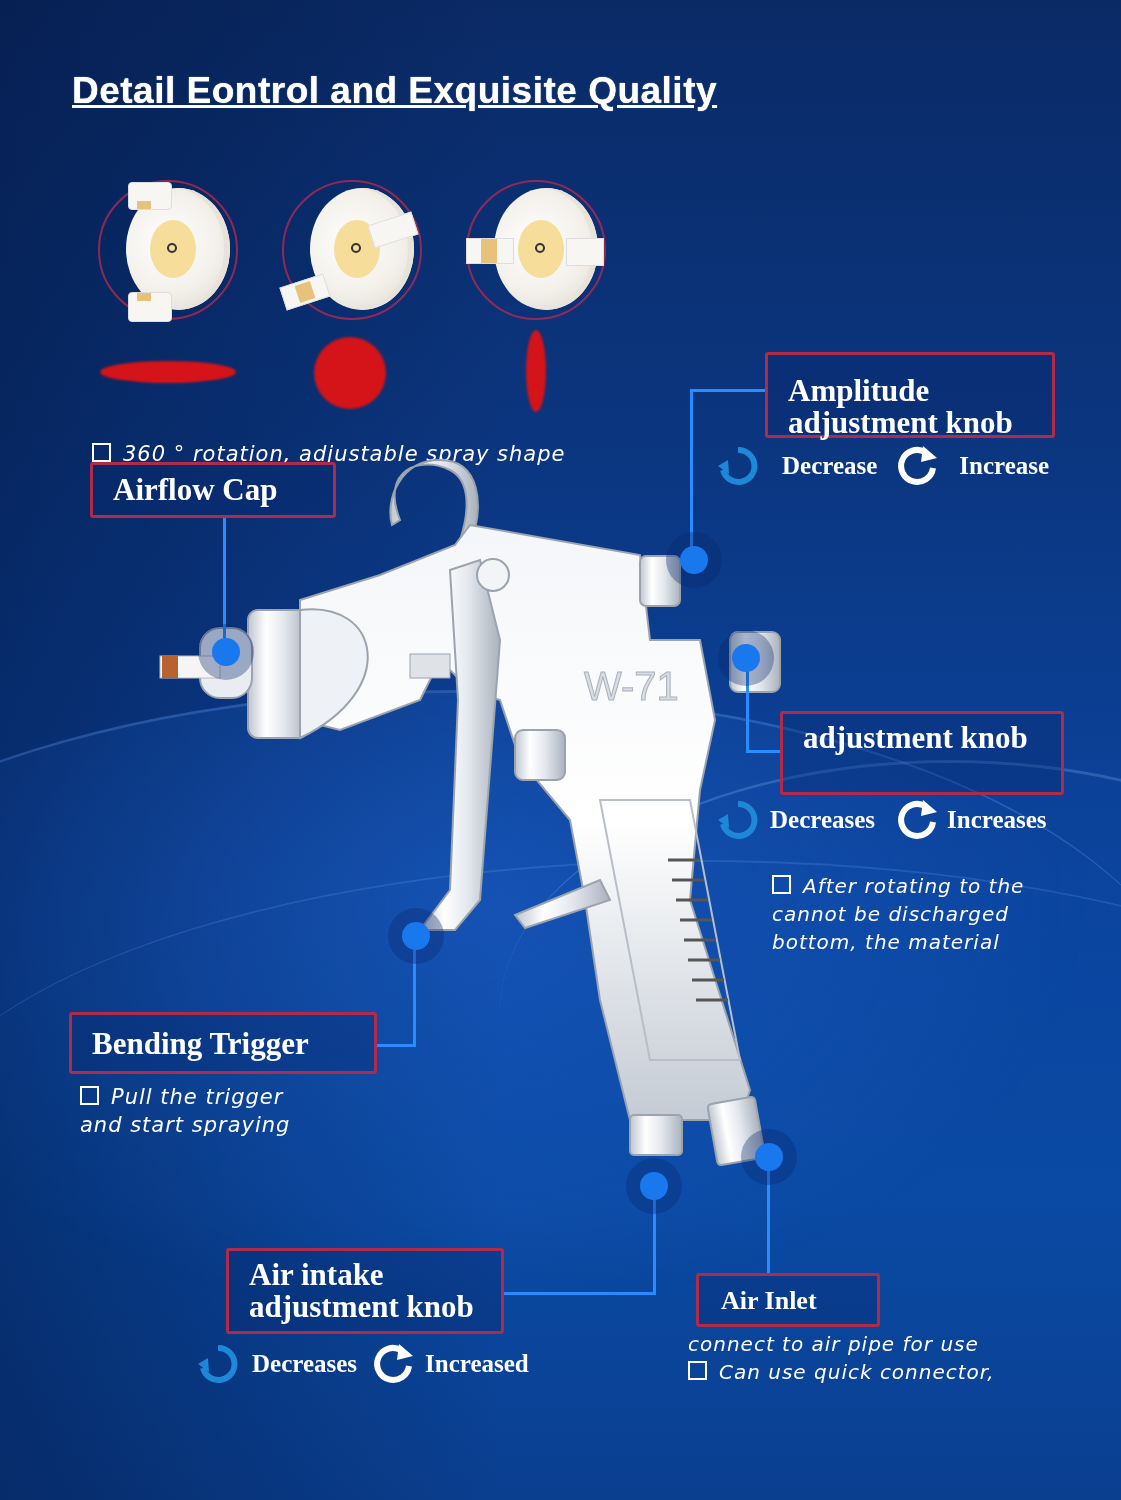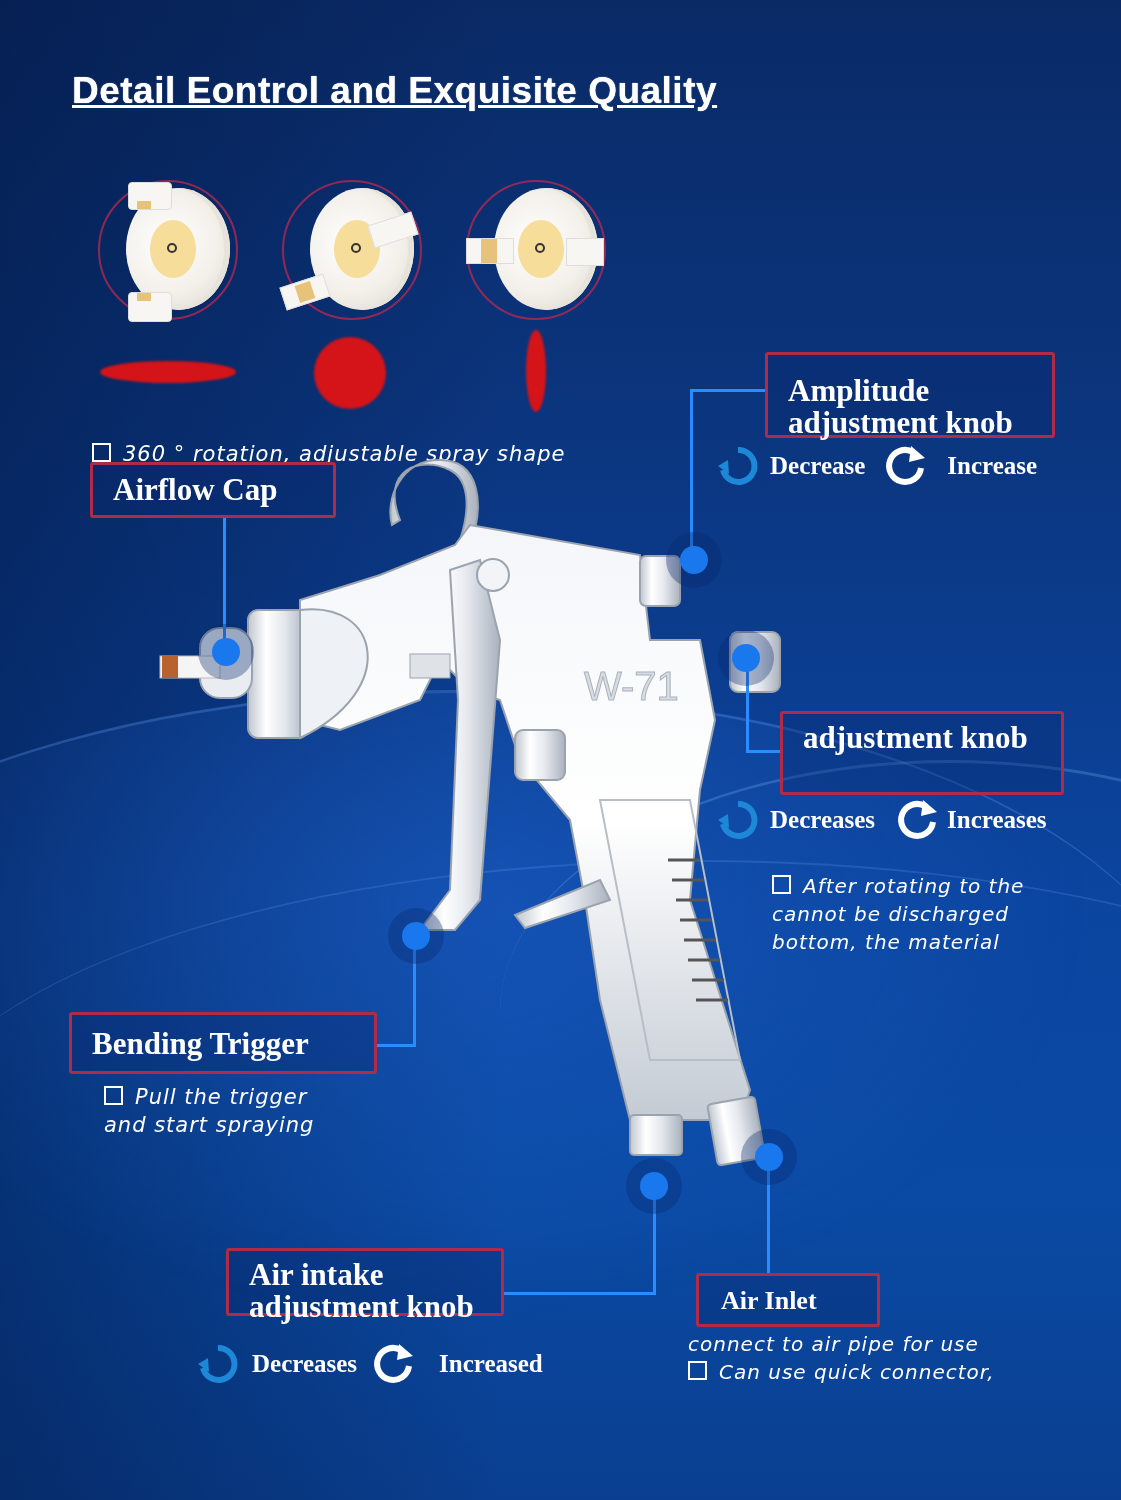--- a/index.html
+++ b/index.html
@@ -175,21 +175,21 @@
     <div>adjustment knob</div>
   </div>
   <div class="line" style="left:690px; top:389px; width:75px; height:3px;"></div>
   <div class="line" style="left:690px; top:389px; width:3px; height:168px;"></div>
   <div class="dot" style="left:680px; top:546px;"></div>
   <div class="adj" style="left:716px; top:444px;">
     <svg width="44" height="44" viewBox="0 0 44 44">
         <path d="M22 6 A16 16 0 1 1 7 26" fill="none" stroke="#1e88d8" stroke-width="6"></path>
         <path d="M2 22 L12 16 L13 30 Z" fill="#1e88d8"></path>
       </svg>
-    <span style="margin-left:10px;">Decrease</span>
+    <span style="margin-left:22px;">Decrease</span>
     <svg style="margin-left:18px;" width="44" height="44" viewBox="0 0 44 44">
         <path d="M30 8 A16 16 0 1 0 38 24" fill="none" stroke="#fff" stroke-width="6"></path>
         <path d="M28 2 L42 14 L26 18 Z" fill="#fff"></path>
       </svg>
     <span style="margin-left:20px;">Increase</span>
   </div>
 
   <div class="label-box" style="left:780px; top:711px; width:284px; height:84px; padding-top:8px; line-height:32px; font-size:31px;">
     <div>adjustment knob</div>
   </div>
@@ -213,43 +213,43 @@
     <div>cannot be discharged</div>
     <div>bottom, the material</div>
   </div>
 
   <div class="label-box" style="left:69px; top:1012px; width:308px; height:62px; padding-top:12px; font-size:31px;">
     <span>Bending Trigger</span>
   </div>
   <div class="line" style="left:377px; top:1044px; width:38px; height:3px;"></div>
   <div class="line" style="left:413px; top:935px; width:3px; height:112px;"></div>
   <div class="dot" style="left:402px; top:922px;"></div>
-  <div class="note" style="left:104px; top:1083px;">
+  <div class="note" style="left:80px; top:1083px;">
     <div><span class="checkbox"></span><span>Pull the trigger</span></div>
     <div>and start spraying</div>
   </div>
 
-  <div class="label-box" style="left:226px; top:1248px; width:278px; height:68px; padding-top:8px; line-height:32px; font-size:31px;">
+  <div class="label-box" style="left:226px; top:1248px; width:278px; height:86px; padding-top:8px; line-height:32px; font-size:31px;">
     <div>Air intake</div>
     <div>adjustment knob</div>
   </div>
   <div class="line" style="left:504px; top:1292px; width:152px; height:3px;"></div>
   <div class="line" style="left:653px; top:1190px; width:3px; height:105px;"></div>
   <div class="dot" style="left:640px; top:1172px;"></div>
   <div class="adj" style="left:196px; top:1342px;">
     <svg width="44" height="44" viewBox="0 0 44 44">
         <path d="M22 6 A16 16 0 1 1 7 26" fill="none" stroke="#1e88d8" stroke-width="6"></path>
         <path d="M2 22 L12 16 L13 30 Z" fill="#1e88d8"></path>
       </svg>
     <span style="margin-left:12px;">Decreases</span>
     <svg style="margin-left:14px;" width="44" height="44" viewBox="0 0 44 44">
         <path d="M30 8 A16 16 0 1 0 38 24" fill="none" stroke="#fff" stroke-width="6"></path>
         <path d="M28 2 L42 14 L26 18 Z" fill="#fff"></path>
       </svg>
-    <span style="margin-left:24px;">Increased</span>
+    <span style="margin-left:10px;">Increased</span>
   </div>
 
   <div class="label-box" style="left:696px; top:1273px; width:184px; height:54px; padding-top:8px; padding-left:22px; font-size:26px;">
     <span>Air Inlet</span>
   </div>
   <div class="line" style="left:767px; top:1160px; width:3px; height:113px;"></div>
   <div class="dot" style="left:755px; top:1143px;"></div>
   <div class="note" style="left:688px; top:1330px; font-size:20px;">
     <div>connect to air pipe for use</div>
     <div><span class="checkbox"></span><span>Can use quick connector,</span></div>

